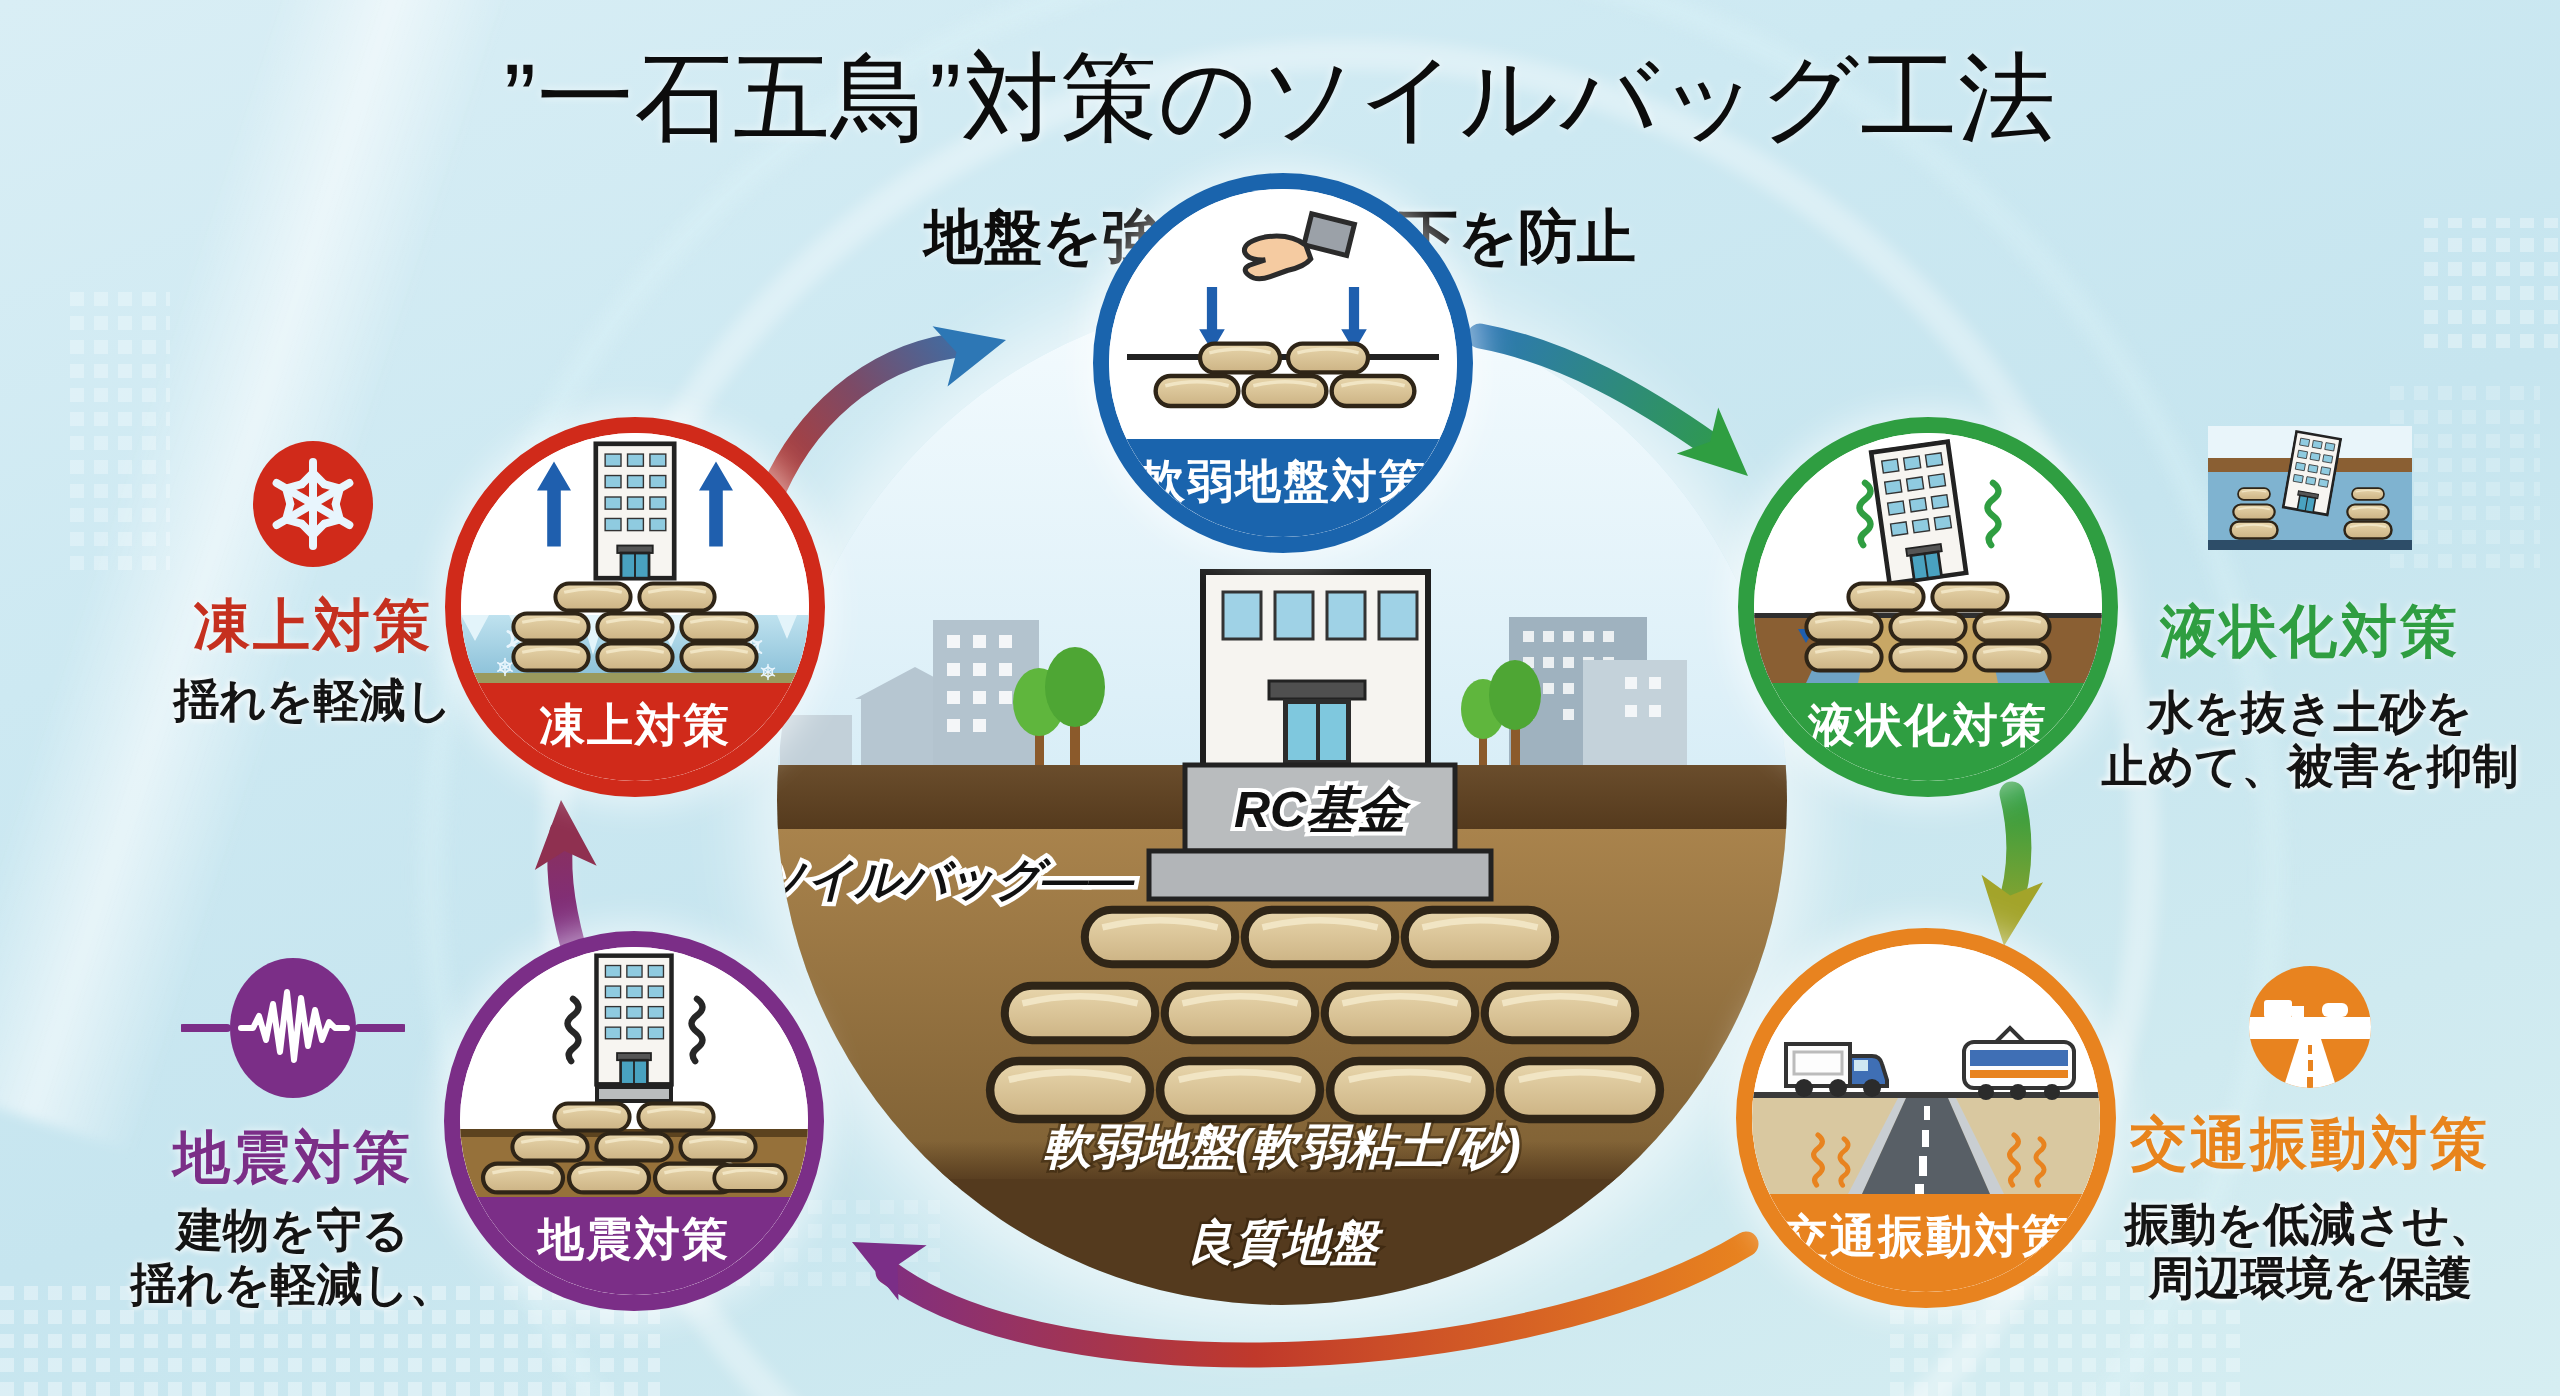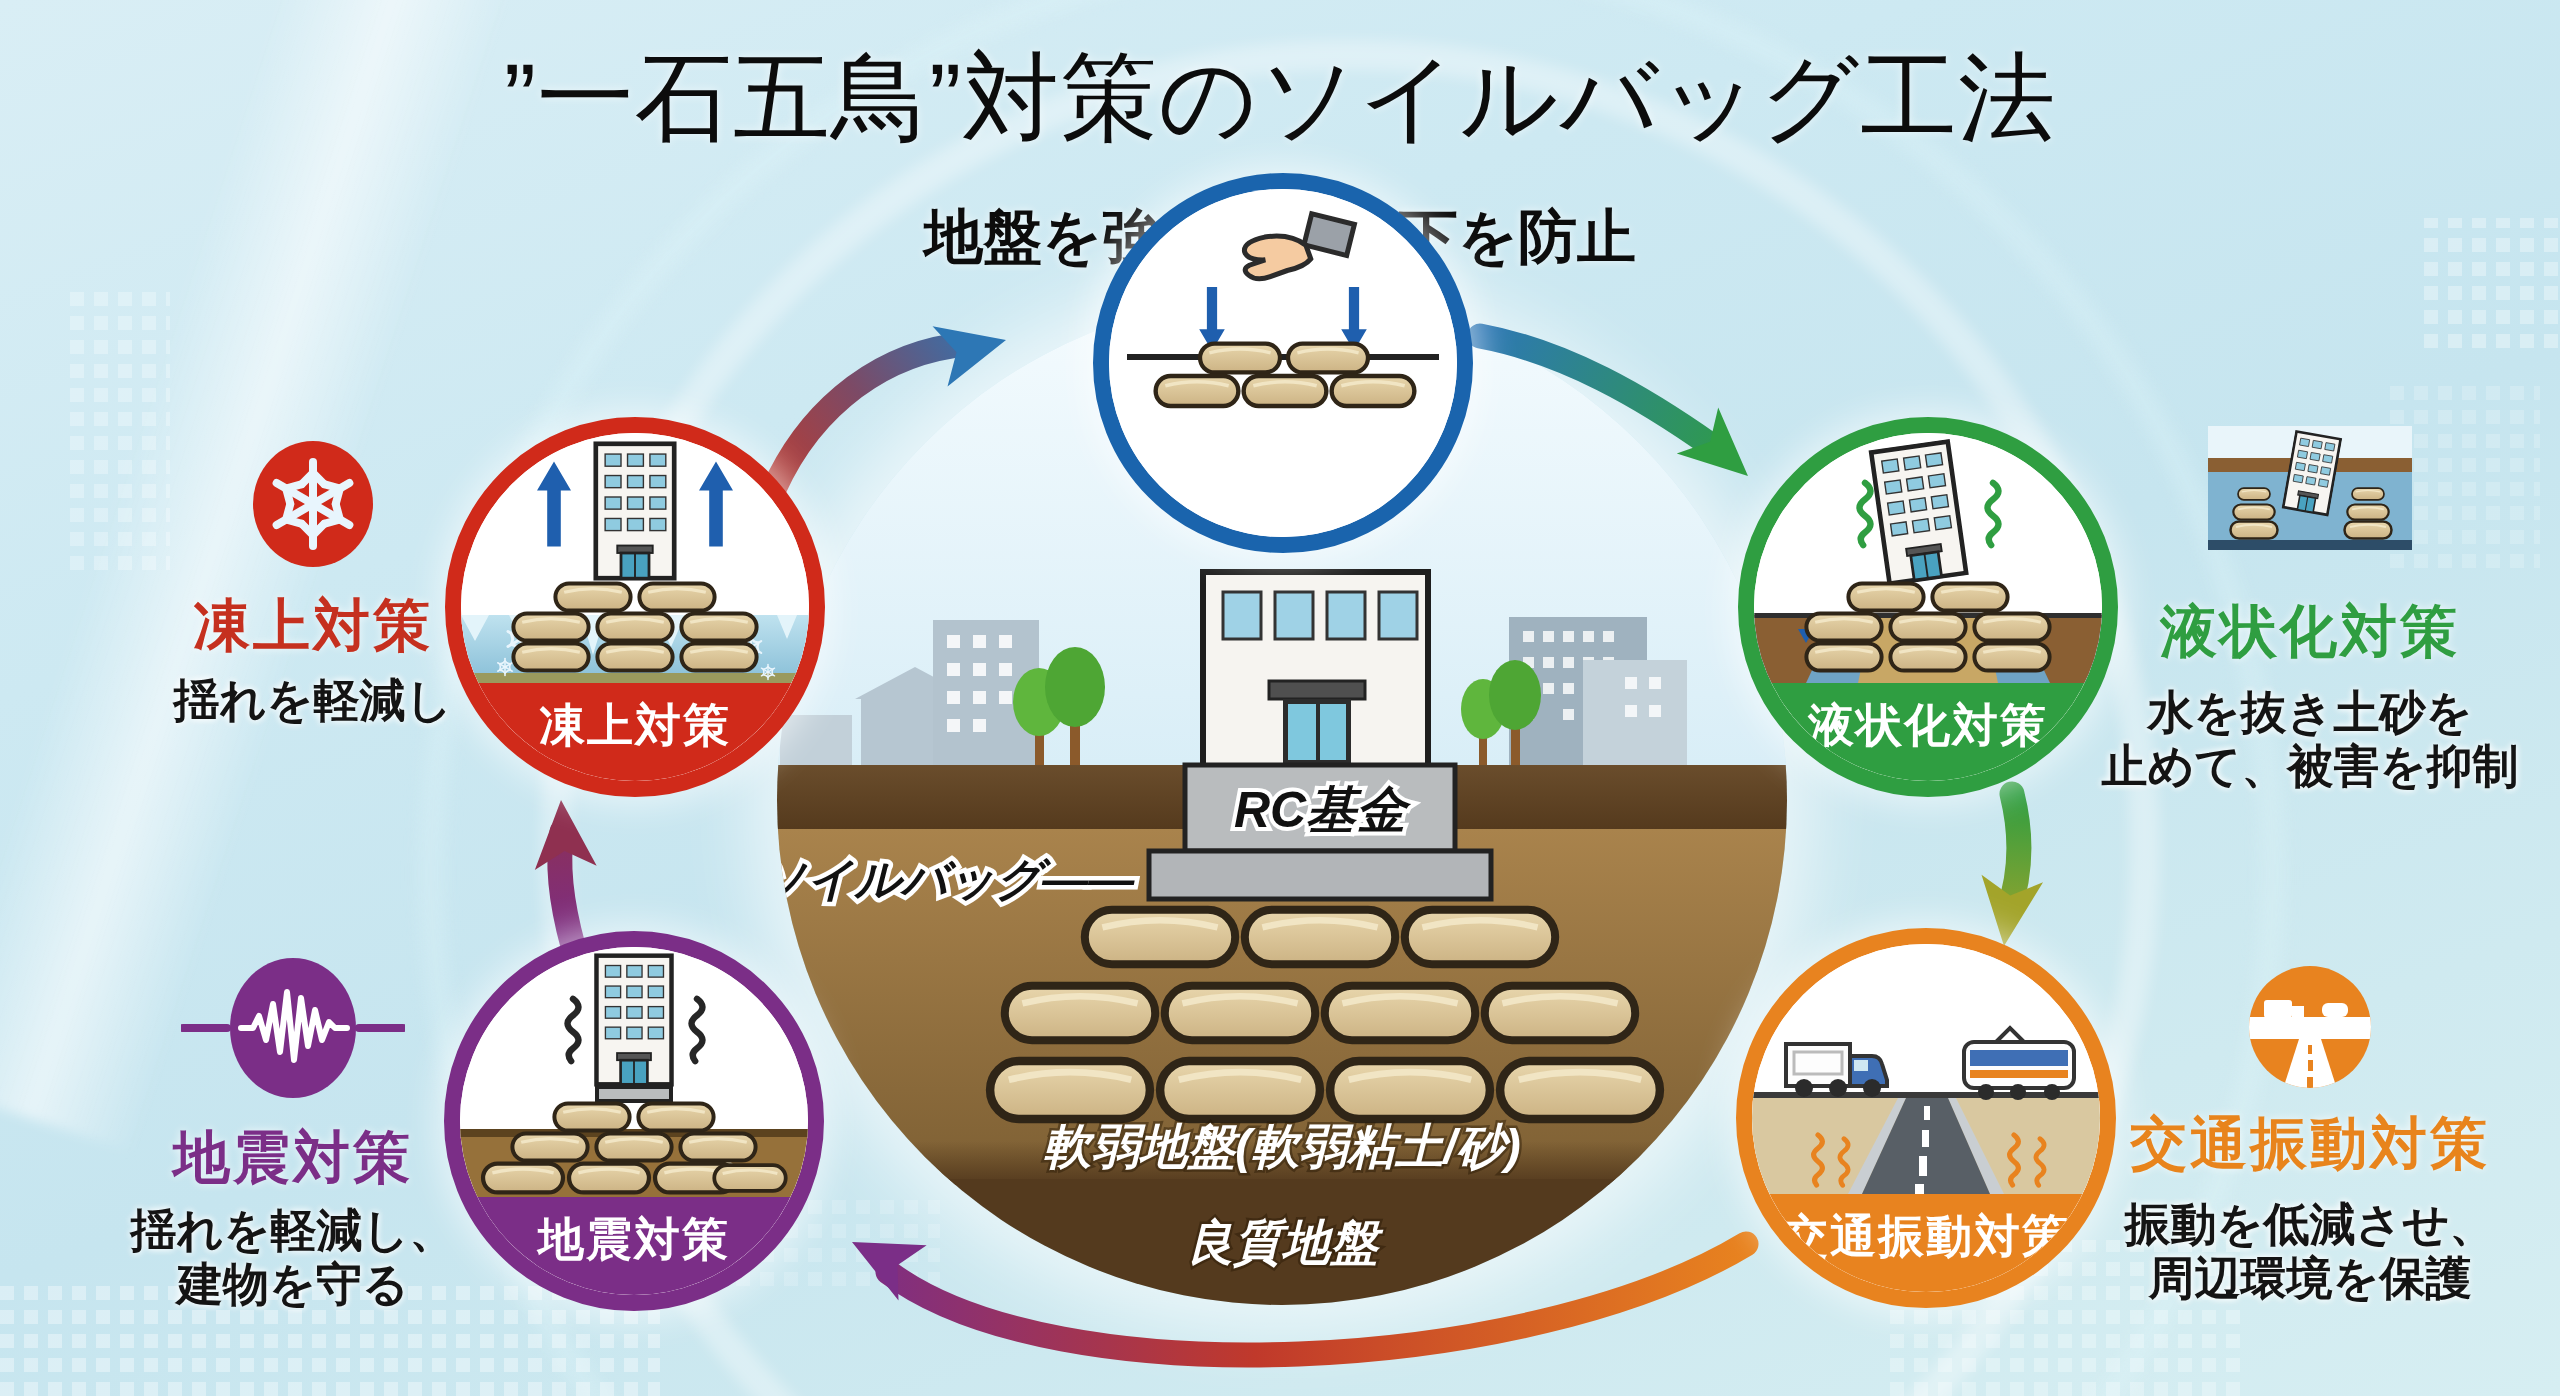--- a/index.html
+++ b/index.html
@@ -282,20 +282,21 @@
         <path d="M16 -14 Q-2 -22 -26 -12 Q-46 -2 -42 7 Q-37 15 -20 10 L-34 19 Q-41 25 -32 29 Q-23 33 -11 25 L4 15 Q20 7 24 -2 Z" fill="#f5cba1" stroke="#2b2b2b" stroke-width="5"></path>
       </g>
       <g>
         <use href="#sym-bag" x="88" y="152" width="86" height="34"></use>
           <use href="#sym-bag" x="176" y="152" width="86" height="34"></use>
         <use href="#sym-bag" x="44" y="184" width="88" height="36"></use>
           <use href="#sym-bag" x="132" y="184" width="88" height="36"></use>
           <use href="#sym-bag" x="220" y="184" width="88" height="36"></use>
       </g>
     </svg>
+    <div class="band">軟弱地盤対策</div>
   </div>
 
   <div class="badge" style="--c:#d02a1a;left:445px;top:417px;">
     <svg class="scene" viewBox="0 0 348 348">
       <rect width="348" height="348" fill="#fff"></rect>
       <defs>
           <linearGradient id="iceG" x1="0" y1="0" x2="0" y2="1">
         <stop offset="0" stop-color="#bfe2ef"></stop>
             <stop offset="1" stop-color="#8fc3da"></stop>
           </linearGradient>
@@ -447,22 +448,22 @@
     <div class="ann-icon">
       <svg width="224" height="152" viewBox="0 0 224 152">
         <line x1="2" y1="76" x2="46" y2="76" stroke="#7b2e87" stroke-width="8" stroke-linecap="round"></line>
         <line x1="178" y1="76" x2="222" y2="76" stroke="#7b2e87" stroke-width="8" stroke-linecap="round"></line>
         <ellipse cx="112" cy="76" rx="63" ry="70" fill="#7b2e87"></ellipse>
         <polyline points="60,76 72,76 78,64 85,88 92,52 99,100 106,40 113,108 120,46 127,94 134,58 141,88 148,70 154,76 166,76" fill="none" stroke="#fff" stroke-width="6" stroke-linejoin="round" stroke-linecap="round"></polyline>
       </svg>
     </div>
     <div class="ann-heading c-purple" style="margin-top:16px">地震対策</div>
     <div style="margin-top:6px">
+      <div class="ann-line">建物を守る</div>
       <div class="ann-line">揺れを軽減し、</div>
-      <div class="ann-line">建物を守る</div>
     </div>
   </div>
 
   <div class="ann" style="left:2050px;top:424px;">
     <div class="ann-icon">
       <svg width="212" height="148" viewBox="0 0 212 148">
         <rect x="4" y="2" width="204" height="34" fill="#e9f5fa"></rect>
         <rect x="4" y="34" width="204" height="16" fill="#8a5f33"></rect>
         <rect x="4" y="48" width="204" height="72" fill="#7fb3d0"></rect>
         <rect x="4" y="116" width="204" height="10" fill="#2d4d68"></rect>

